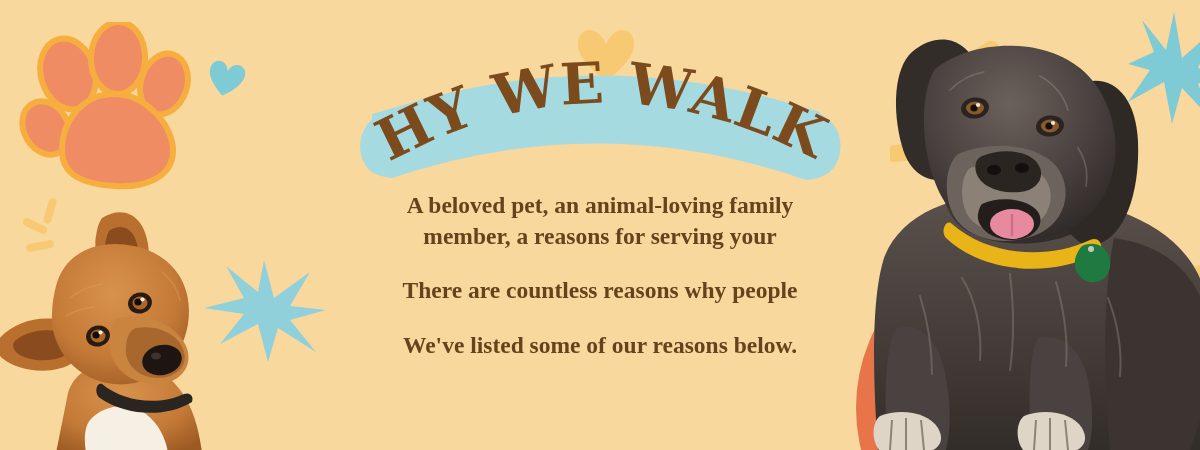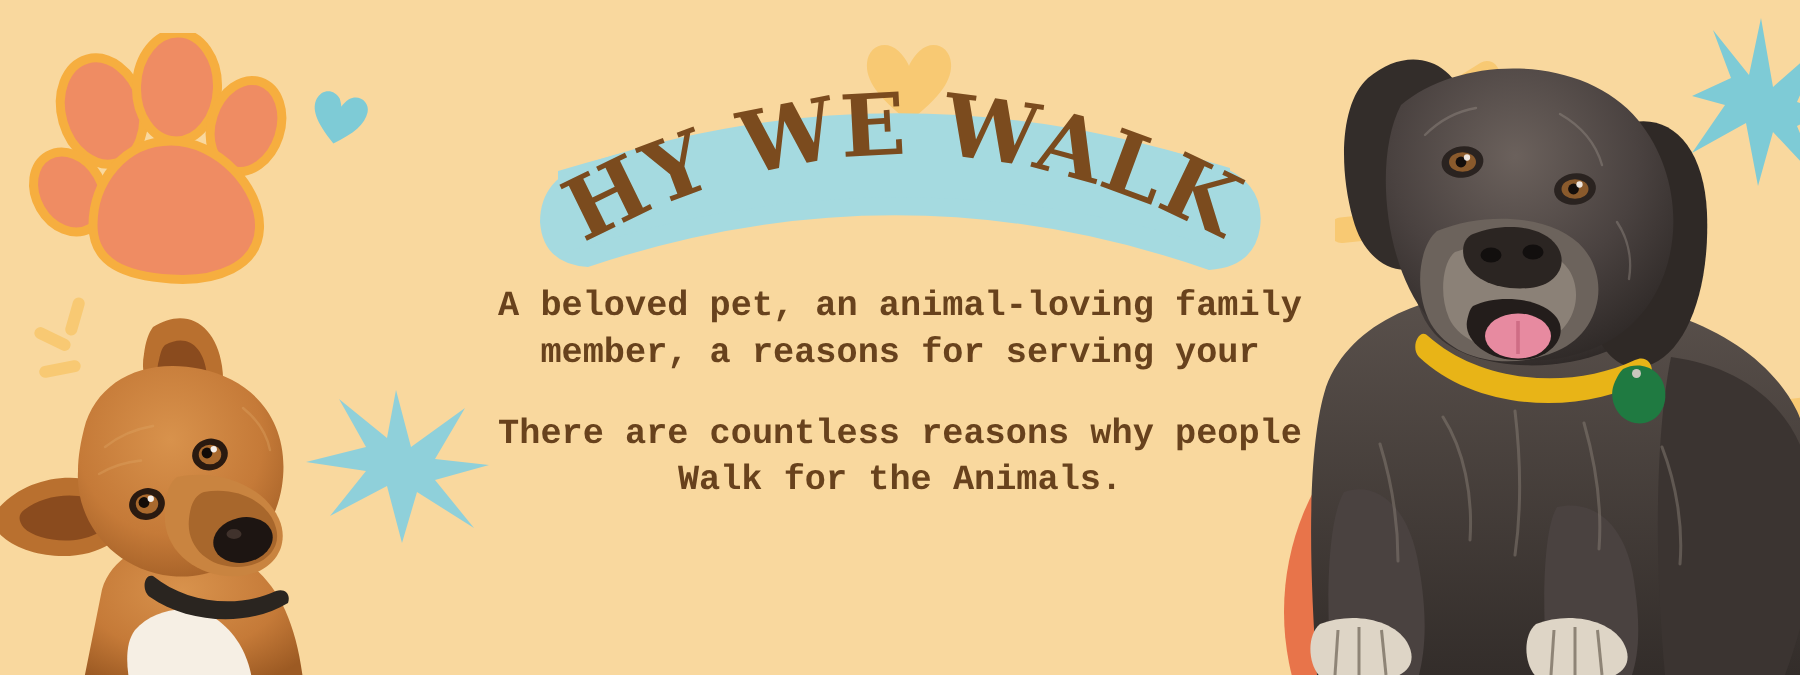--- a/index.html
+++ b/index.html
@@ -57,21 +57,21 @@
     letter-spacing: 1px;
   }
 
   
   .copy {
     left: 300px;
     top: 190px;
     width: 600px;
     text-align: center;
     color: #68421d;
-    font-family: Liberation Mono, monospace;
+    font-family: Liberation Serif, serif;
     font-weight: 700;
     font-size: 23.5px;
     line-height: 1.30;
   }
   .copy p { margin: 0; }
   .copy .gap { height: 24px; }
 </style>
 </head>
 <body>
 
@@ -306,17 +306,17 @@
         <textPath href="#arcPath" startOffset="50%" text-anchor="middle" id="titleTextPath">WHY WE WALK...</textPath>
       </text>
     </svg>
   </div>
 
   <div class="layer copy">
     <p>A beloved pet, an animal-loving family</p>
     <p>member, a reasons for serving your</p>
     <div class="gap"></div>
     <p>There are countless reasons why people</p>
-    <p>Walk for the Animals.</p>
     <div class="gap"></div>
+    <p>We've listed some of our reasons below.</p>
   </div>
 
 </div>
 
 </body></html>

